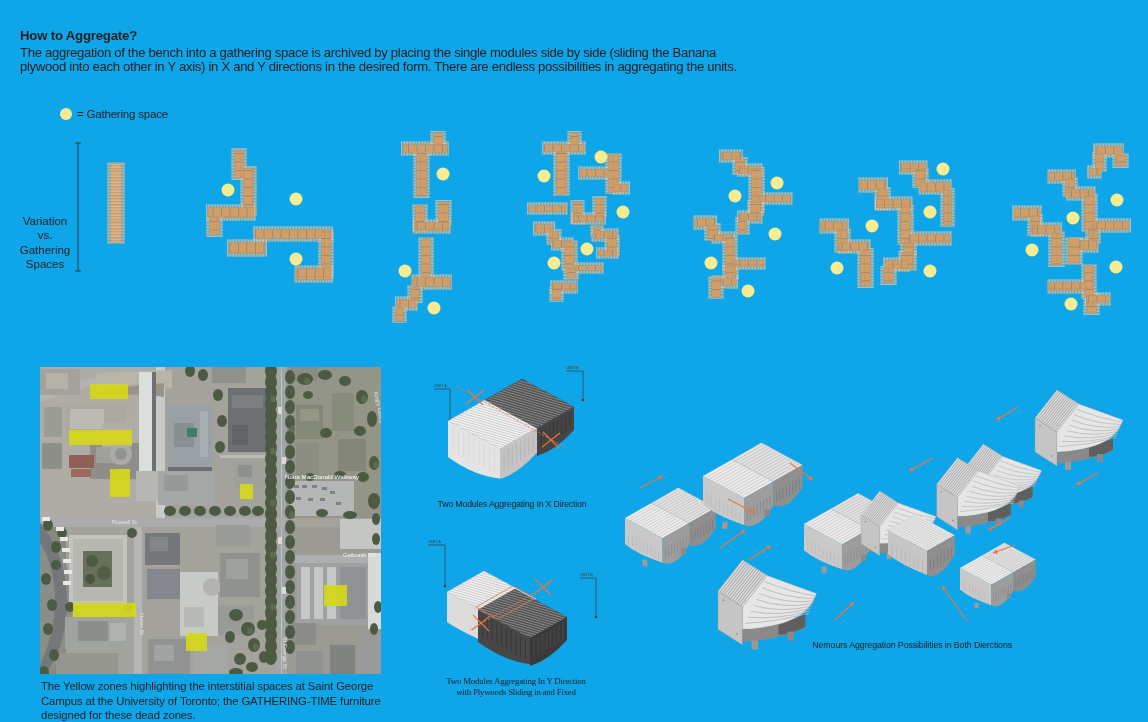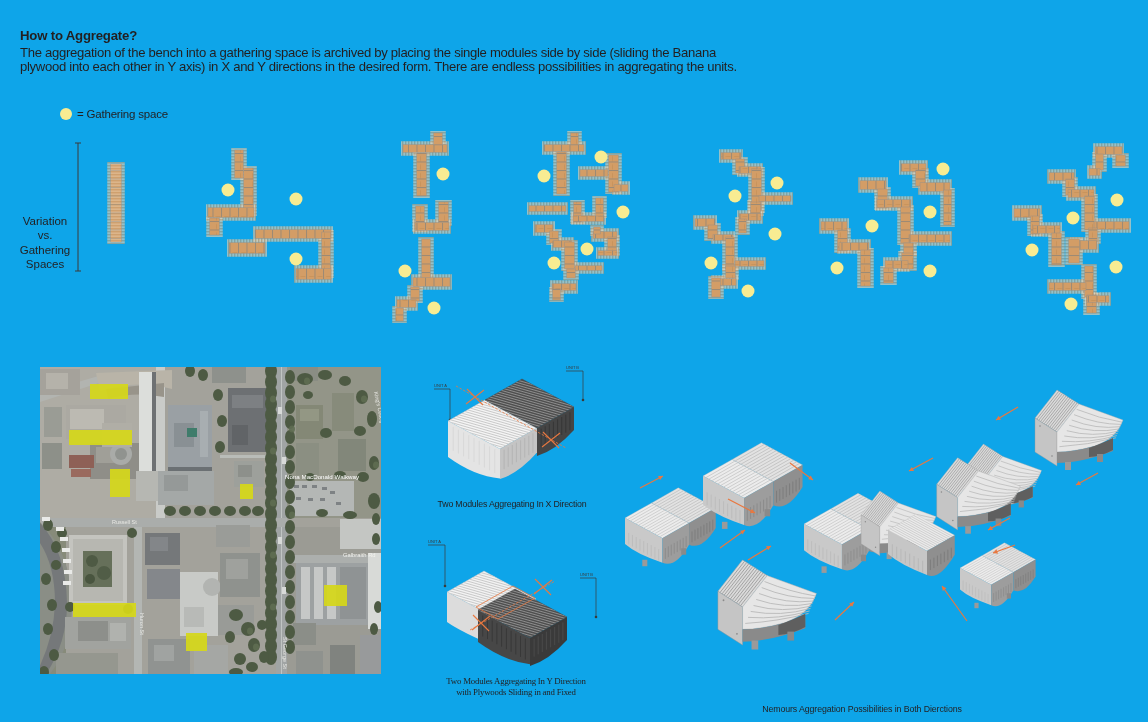--- a/index.html
+++ b/index.html
@@ -617,20 +617,21 @@
 <text x="303" y="190" font-size="5.8" fill="#f2f2ee" font-family="Liberation Sans,sans-serif">Galbraith Rd</text>
 
 <text x="100" y="246" font-size="5.5" fill="#e8e8e4" font-family="Liberation Sans,sans-serif" transform="rotate(90 100 246)">Huron St</text>
 
 <text x="243" y="270" font-size="5.5" fill="#e8e8e4" font-family="Liberation Sans,sans-serif" transform="rotate(90 243 270)">St George St</text>
 
 <text x="334" y="25" font-size="5.5" fill="#e8e8e4" font-family="Liberation Sans,sans-serif" transform="rotate(78 334 25)">King's College Rd</text>
 </g>
 </svg>
 
+<div class="abs" style="left:41px;top:679px;font-size:11.3px;line-height:14.6px;letter-spacing:-0.1px;">The Yellow  zones  highlighting the interstitial spaces at Saint George<br>Campus at the University of  Toronto; the GATHERING-TIME furniture<br>designed for these dead zones.</div>
 
 <svg class="abs" style="left:420px;top:360px;" width="210" height="340" viewBox="0 0 210 340">
 <g id="middiagrams">
 
 <g stroke="#3a3a3a" stroke-width="0.7" fill="none">
           <line x1="14" y1="29" x2="30" y2="29"></line>
           <line x1="30" y1="29" x2="30" y2="60"></line>
         </g>
         <circle cx="30" cy="60" r="1.3" fill="#3a3a3a"></circle>
         <text x="14" y="27" font-size="4" fill="#3a3a3a">UNIT A</text>
@@ -1047,15 +1048,15 @@
         <polygon points="373,193 376.4,189.3 378.0,193.7" fill="#e87840"></polygon>
 
 <line x1="347" y1="261" x2="322" y2="226" stroke="#e87840" stroke-width="1.2"></line>
         <polygon points="322,226 326.5,228.3 322.7,231.0" fill="#e87840"></polygon>
 
 <line x1="478" y1="113" x2="456" y2="125" stroke="#e87840" stroke-width="1.2"></line>
         <polygon points="456,125 458.8,120.8 461.0,124.9" fill="#e87840"></polygon>
 </g>
 </svg>
 
-<div class="abs" style="left:712px;top:704px;width:300px;text-align:center;font-size:8.8px;letter-spacing:-0.1px;">Nemours Aggregation Possibilities in Both Dierctions</div>
+<div class="abs" style="left:712px;top:640px;width:300px;text-align:right;font-size:8.8px;letter-spacing:-0.1px;">Nemours Aggregation Possibilities in Both Dierctions</div>
 
 </div>
 
 </body></html>

